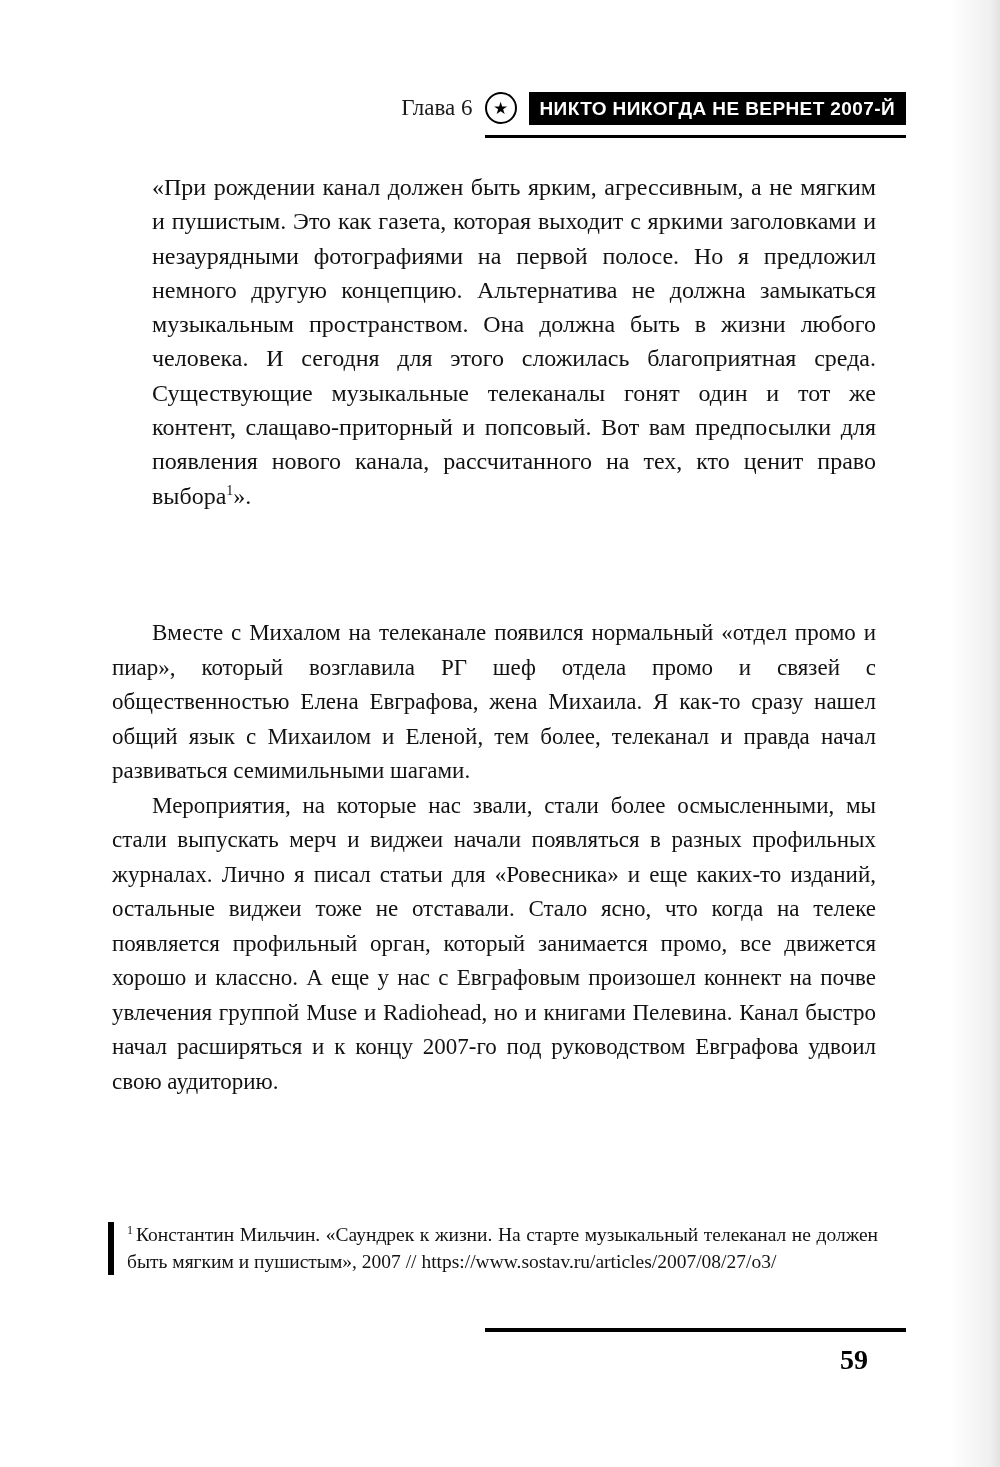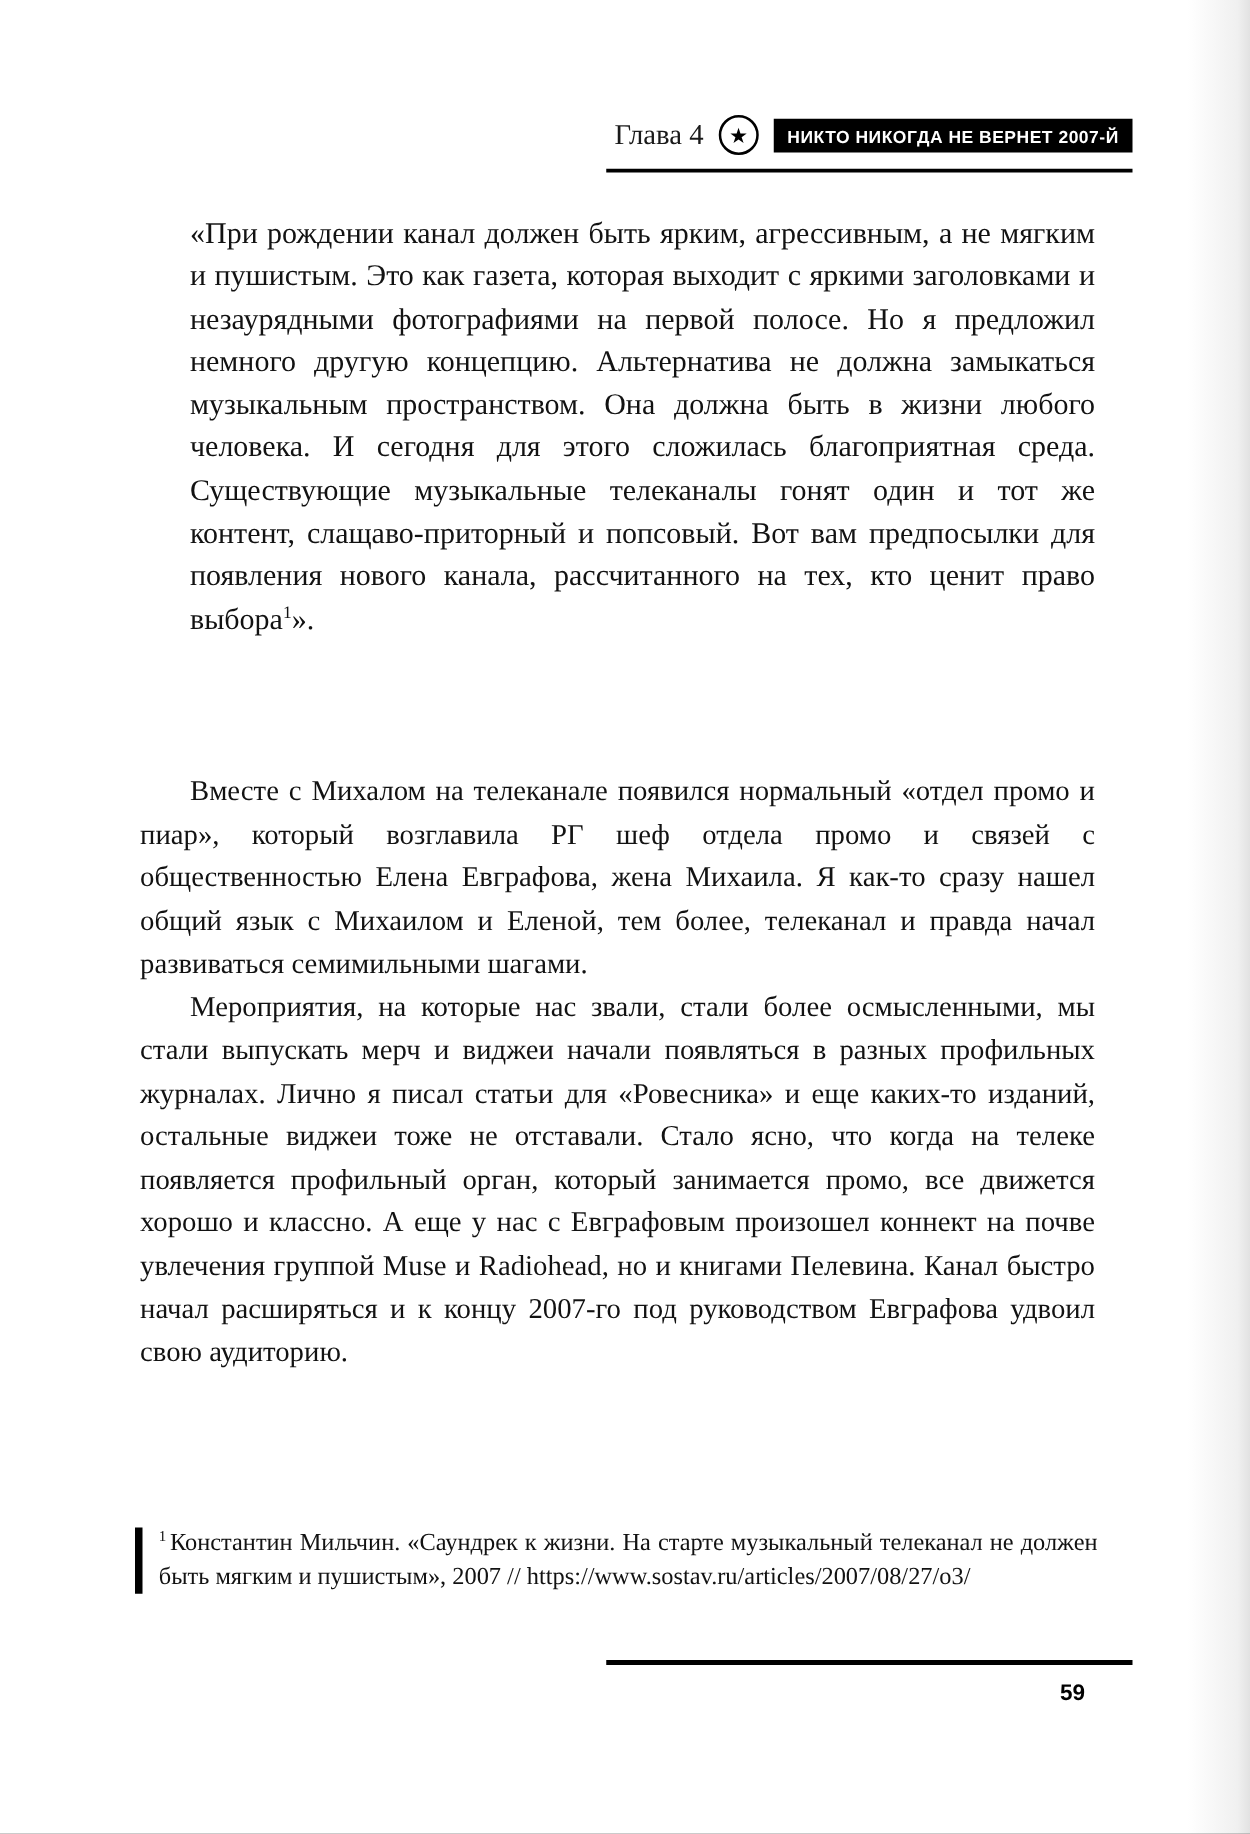--- a/index.html
+++ b/index.html
@@ -24,21 +24,21 @@
   .star-ring {
     width:32px; height:32px;
     border:2.5px solid #000; border-radius:50%;
     display:inline-flex; align-items:center; justify-content:center;
     font-size:17px; line-height:1; color:#000;
     flex:0 0 auto;
   }
   .badge {
     background:#000; color:#fff;
     font-family:"Liberation Sans", sans-serif;
-    font-weight:bold; font-size:14px; letter-spacing:0.4px;
+    font-weight:bold; font-size:19px; letter-spacing:0.4px;
     padding:6px 11px 5px 11px;
     white-space:nowrap;
   }
   .header-rule {
     position:absolute; top:135px; right:94px;
     width:421px; height:3px; background:#000;
   }
 
   
   .quote {
@@ -66,31 +66,31 @@
   }
   .footnote sup { font-size:12px; line-height:0; margin-right:3px; }
 
   
   .footer-rule {
     position:absolute; top:1328px; right:94px;
     width:421px; height:3.5px; background:#000;
   }
   .page-number {
     position:absolute; top:1344px; right:132px;
-    font-family:Liberation Sans, sans-serif;
-    font-weight:bold; font-size:18px; color:#000;
+    font-family:Liberation Serif, serif;
+    font-weight:bold; font-size:28px; color:#000;
   }
 </style>
 </head>
 <body>
 
 <div class="page">
 
   <div class="header">
-    <span class="chapter-label">Глава 4</span>
+    <span class="chapter-label">Глава 6</span>
     <span class="star-ring">★</span>
     <span class="badge">НИКТО НИКОГДА НЕ ВЕРНЕТ 2007-Й</span>
   </div>
   <div class="header-rule"></div>
 
   <div class="quote"><span>«При рождении канал должен быть ярким, агрессивным, а не мягким и пушистым. Это как газета, которая выходит с яркими заголовками и незаурядными фотографиями на первой полосе. Но я предложил немного другую концепцию. Альтернатива не должна замыкаться музыкальным пространством. Она должна быть в жизни любого человека. И сегодня для этого сложилась благоприятная среда. Существующие музыкальные телеканалы гонят один и тот же контент, слащаво-приторный и попсовый. Вот вам предпосылки для появления нового канала, рассчитанного на тех, кто ценит право выбора</span><sup>1</sup><span>».</span></div>
 
   <div class="body-text">
     <p>Вместе с Михалом на телеканале появился нормальный «отдел промо и пиар», который возглавила РГ шеф отдела промо и связей с общественностью Елена Евграфова, жена Михаила. Я как-то сразу нашел общий язык с Михаилом и Еленой, тем более, телеканал и правда начал развиваться семимильными шагами.</p>
     <p>Мероприятия, на которые нас звали, стали более осмысленными, мы стали выпускать мерч и виджеи начали появляться в разных профильных журналах. Лично я писал статьи для «Ровесника» и еще каких-то изданий, остальные виджеи тоже не отставали. Стало ясно, что когда на телеке появляется профильный орган, который занимается промо, все движется хорошо и классно. А еще у нас с Евграфовым произошел коннект на почве увлечения группой Muse и Radiohead, но и книгами Пелевина. Канал быстро начал расширяться и к концу 2007-го под руководством Евграфова удвоил свою аудиторию.</p>

